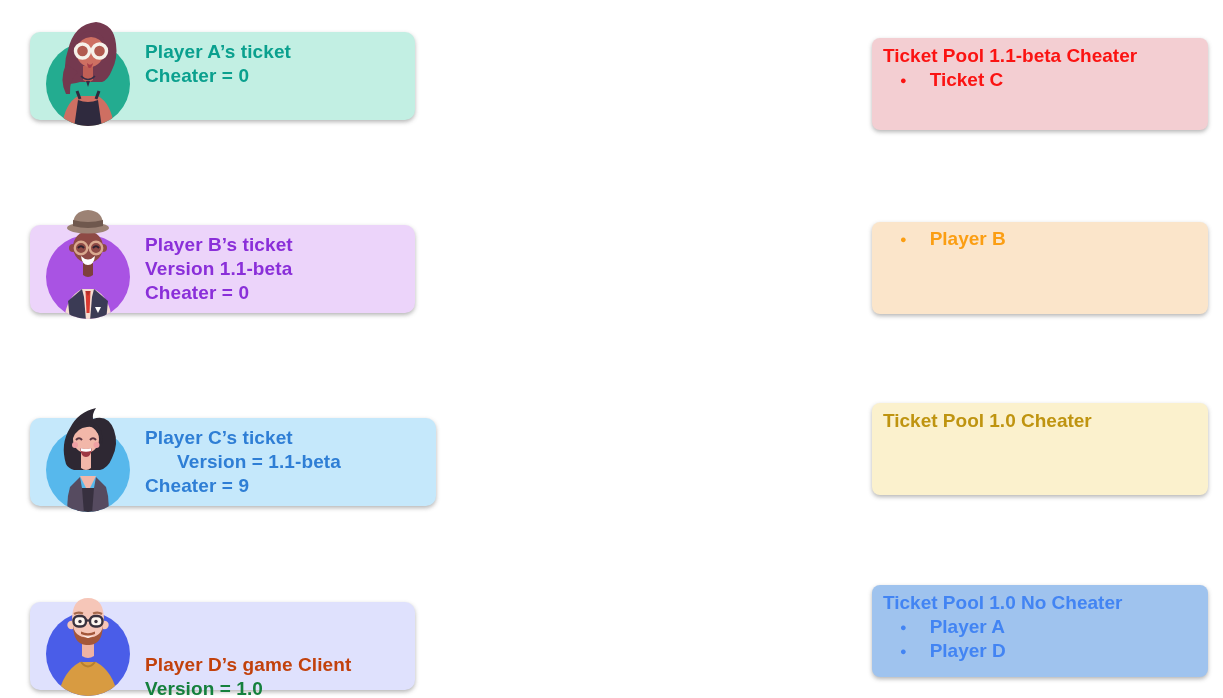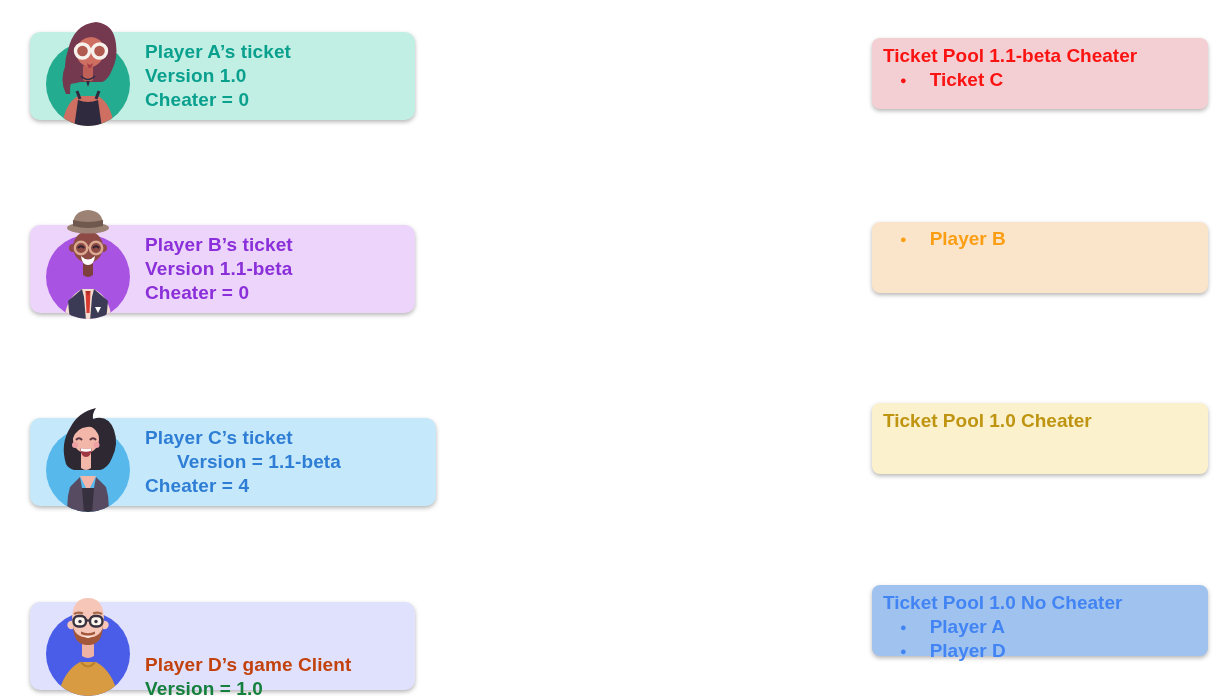--- a/index.html
+++ b/index.html
@@ -10,21 +10,21 @@
   
   .player-card{position:absolute;left:30px;width:385px;height:88px;border-radius:10px;
     box-shadow:0 2px 4px rgba(90,90,90,.45);}
   .pc0{top:32px}.pc1{top:225px}.pc2{top:418px}.pc3{top:602px}
   .avatar{position:absolute;left:10px;top:-26px;width:96px;height:122px;}
   .avatar svg{width:100%;height:100%;overflow:visible;display:block;}
   .card-text{position:absolute;left:115px;top:8px;}
   .card-title,.card-line{font-size:19px;line-height:24px;font-weight:600;letter-spacing:.1px;white-space:nowrap;}
 
   
-  .pool{position:absolute;left:872px;width:336px;height:71px;border-radius:8px;box-sizing:border-box;
+  .pool{position:absolute;left:872px;width:336px;height:92px;border-radius:8px;box-sizing:border-box;
     padding-top:5px;box-shadow:0 2px 4px rgba(90,90,90,.45);}
   .pl0{top:38px}.pl1{top:222px}.pl2{top:403px}.pl3{top:585px}
   .pool-title{font-size:19px;line-height:25px;font-weight:600;margin-left:11px;white-space:nowrap;}
   .pool-members{list-style:none;margin:0;padding:0;}
   .pool-member{display:flex;align-items:center;font-size:19px;line-height:24px;font-weight:600;}
   .bullet{font-size:11px;margin-left:28px;margin-right:23px;flex:0 0 auto;}
 </style>
 </head>
 <body>
 
@@ -52,21 +52,20 @@
         <ellipse cx="50" cy="45" rx="14" ry="16" fill="#ce6f62"></ellipse>
         <path d="M36 42 Q36 26 51 25 Q65 26 66 42 Q60 31 51 31 Q40 32 36 42 Z" fill="#74394f"></path>
         <circle cx="42.5" cy="45" r="7" fill="#b15a50" stroke="#f6f1ea" stroke-width="3.4"></circle>
         <circle cx="59.5" cy="45" r="7" fill="#b15a50" stroke="#f6f1ea" stroke-width="3.4"></circle>
         <path d="M49.5 44 L52.5 44" stroke="#f6f1ea" stroke-width="2.6"></path>
         <path d="M47 57 Q50 60.5 53 57 Q52 62 49.5 62 Q47.5 62 47 57 Z" fill="#a93d49"></path>
       </svg>
     </div>
     <div class="card-text">
       <div class="card-title" style="color: rgb(10, 160, 142);">Player A’s ticket</div>
-      <div class="card-line" style="color: rgb(10, 160, 142);">Version 1.0</div>
       <div class="card-line" style="color: rgb(10, 160, 142);">Cheater = 0</div>
     </div>
   </div>
 
   <div class="player-card pc1" style="background-color: rgb(236, 212, 250);">
     <div class="avatar">
       <svg viewBox="0 0 96 122" aria-hidden="true">
         <defs>
             <clipPath id="clip-b">
               <circle cx="48" cy="78" r="42"></circle>
@@ -127,21 +126,21 @@
         <path d="M50 48 Q53 44.5 56 48" stroke="#5a3440" stroke-width="2" fill="none"></path>
         <circle cx="35" cy="53" r="3" fill="#efa0a4"></circle>
         <circle cx="56.5" cy="53" r="3" fill="#efa0a4"></circle>
         <path d="M40 56 Q46 58 52 56 Q51 65 46 65 Q41 65 40 56 Z" fill="#9e3743"></path>
         <path d="M40.5 56 Q46 58 51.5 56 L51 59 Q46 60.5 41 59 Z" fill="#ffffff"></path>
       </svg>
     </div>
     <div class="card-text">
       <div class="card-title" style="color: rgb(46, 126, 213);">Player C’s ticket</div>
       <div class="card-line" style="color: rgb(46, 126, 213); margin-left: 32px;">Version = 1.1-beta</div>
-      <div class="card-line" style="color: rgb(46, 126, 213);">Cheater = 4</div>
+      <div class="card-line" style="color: rgb(46, 126, 213);">Cheater = 9</div>
     </div>
   </div>
 
   <div class="player-card pc3" style="background-color: rgb(223, 225, 253);">
     <div class="avatar">
       <svg viewBox="0 0 96 122" aria-hidden="true">
         <defs>
             <clipPath id="clip-d">
               <circle cx="48" cy="78" r="42"></circle>
             </clipPath>

